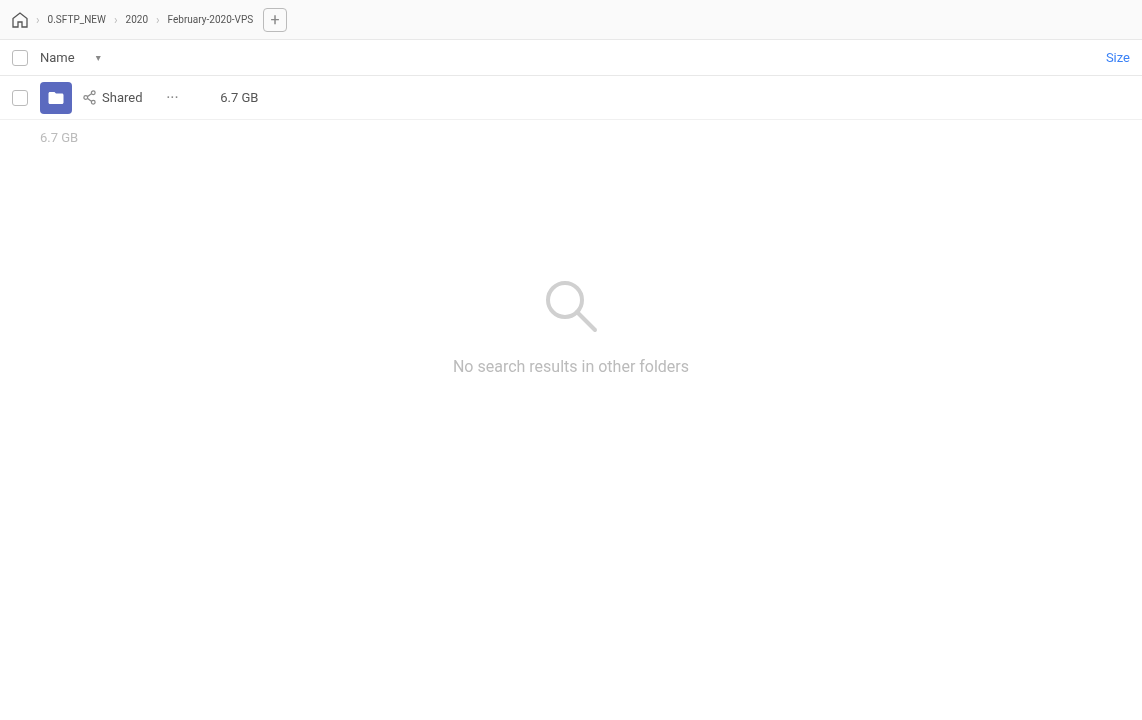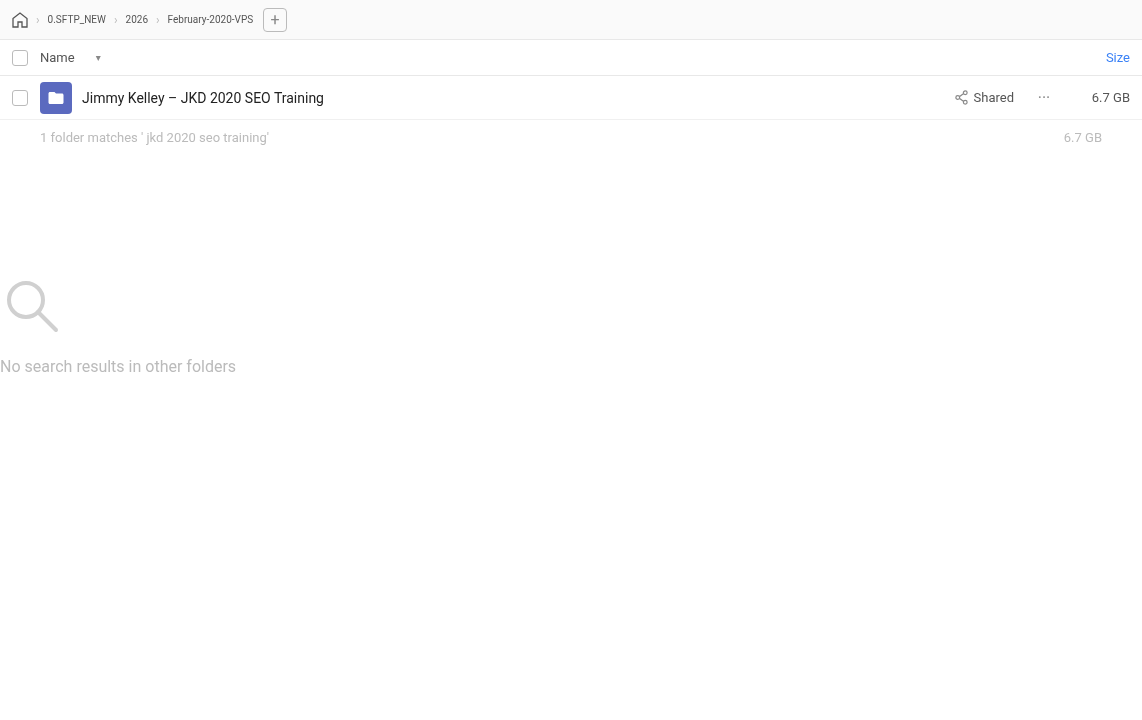--- a/index.html
+++ b/index.html
@@ -194,21 +194,21 @@
       font-size: 13px;
       color: #bbb;
       display: flex;
       justify-content: space-between;
     }
 
     
     .empty-state {
       display: flex;
       flex-direction: column;
-      align-items: flex-start;
+      align-items: center;
       justify-content: center;
       height: 340px;
       color: #bbb;
     }
 
     .empty-state-icon {
       margin-bottom: 16px;
     }
 
     .empty-state-icon svg {
@@ -227,21 +227,21 @@
 
 <div class="breadcrumb-bar">
   <div class="breadcrumb-home">
     <svg viewBox="0 0 16 16" fill="none" xmlns="http://www.w3.org/2000/svg">
       <path d="M1 6.5L8 1l7 5.5V15H10V10H6v5H1V6.5z" stroke="#555" stroke-width="1.3" fill="none"></path>
     </svg>
   </div>
   <span class="breadcrumb-separator">›</span>
   <span class="breadcrumb-item">0.SFTP_NEW</span>
   <span class="breadcrumb-separator">›</span>
-  <span class="breadcrumb-item">2026</span>
+  <span class="breadcrumb-item">2020</span>
   <span class="breadcrumb-separator">›</span>
   <span class="breadcrumb-item">February-2020-VPS</span>
   <div class="breadcrumb-add">
     <span>+</span>
   </div>
 </div>
 
 <div class="column-header">
   <div class="header-checkbox"></div>
   <div class="header-name">
@@ -252,39 +252,37 @@
 </div>
 
 <div class="file-row">
   <div class="row-checkbox"></div>
   <div class="folder-icon">
     <svg viewBox="0 0 24 24" xmlns="http://www.w3.org/2000/svg">
       <path d="M20 6h-8l-2-2H4c-1.1 0-2 .9-2 2v12c0 1.1.9 2 2 2h16c1.1 0 2-.9 2-2V8c0-1.1-.9-2-2-2z"></path>
       <path d="M14 12H10v-2H8v2H6v2h2v2h2v-2h4v-2z" fill="rgba(255,255,255,0.6)"></path>
     </svg>
   </div>
-  <span class="file-name">Jimmy Kelley – JKD 2020 SEO Training</span>
   <div class="shared-badge">
     <svg viewBox="0 0 16 16" fill="none" xmlns="http://www.w3.org/2000/svg">
       <circle cx="12" cy="3" r="2" stroke="#888" stroke-width="1.3"></circle>
       <circle cx="4" cy="8" r="2" stroke="#888" stroke-width="1.3"></circle>
       <circle cx="12" cy="13" r="2" stroke="#888" stroke-width="1.3"></circle>
       <line x1="6" y1="7" x2="10" y2="4" stroke="#888" stroke-width="1.3"></line>
       <line x1="6" y1="9" x2="10" y2="12" stroke="#888" stroke-width="1.3"></line>
     </svg>
     <span>Shared</span>
   </div>
   <div class="more-btn">
     <span>···</span>
   </div>
   <span class="file-size">6.7 GB</span>
 </div>
 
 <div class="search-note">
-  <span>1 folder matches ' jkd 2020 seo training'</span>
   <span>6.7 GB</span>
 </div>
 
 <div class="empty-state">
   <div class="empty-state-icon">
     <svg viewBox="0 0 64 64" xmlns="http://www.w3.org/2000/svg">
       <circle cx="26" cy="26" r="17" stroke="#d0d0d0" stroke-width="4" fill="none"></circle>
       <line x1="38" y1="38" x2="56" y2="56" stroke="#d0d0d0" stroke-width="4" stroke-linecap="round"></line>
     </svg>
   </div>

